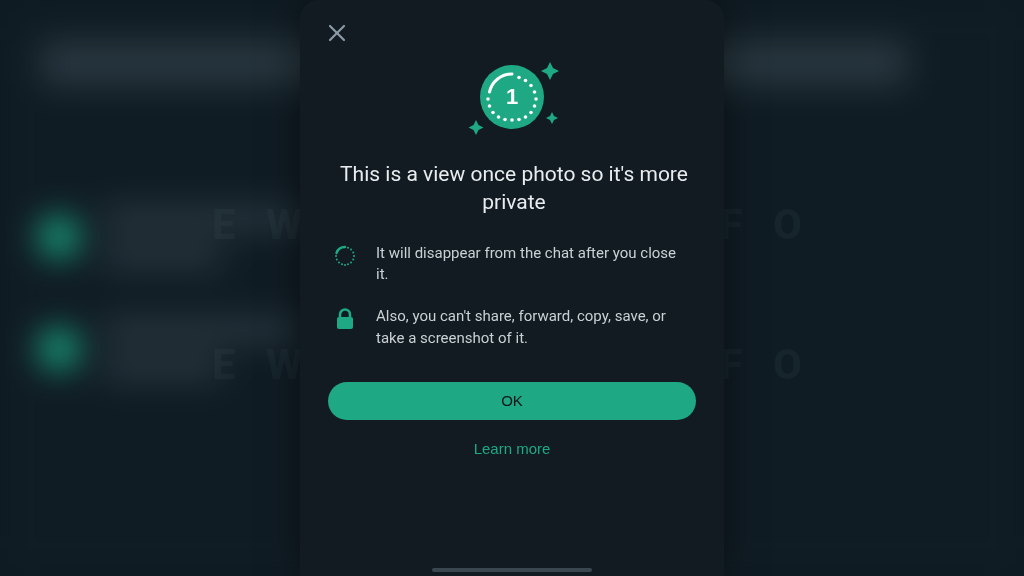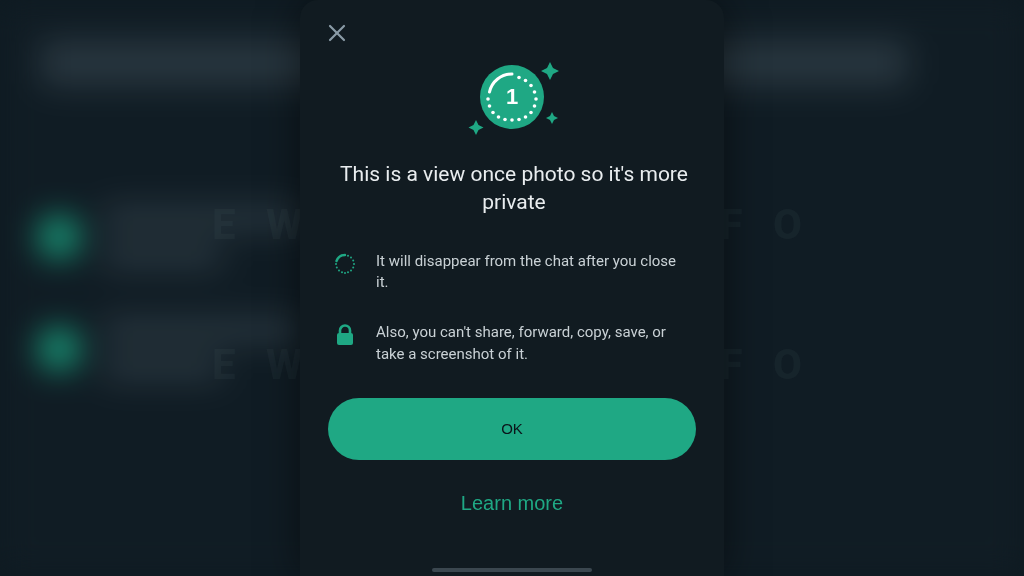--- a/index.html
+++ b/index.html
@@ -57,47 +57,47 @@
     color: #e9edef;
     font-size: 21px;
     font-weight: 400;
     text-align: center;
     line-height: 1.35;
     margin: 0 6px 26px 10px;
   }
   .feature {
     display: flex;
     gap: 18px;
-    margin: 8px 6px 20px 6px;
+    margin: 0 6px 20px 6px;
     align-items: flex-start;
   }
   .feature .icon { width: 26px; display:flex; justify-content:center; padding-top:2px; flex-shrink:0; color:#1fa884; }
   .feature .text {
     color: #c9d1d5;
     font-size: 15px;
     line-height: 1.45;
   }
   .ok-btn {
     margin: 12px 2px 0 2px;
     background: #1fa884;
     color: #0b141a;
     border: none;
     border-radius: 999px;
-    height: 62px;
+    height: 38px;
     font-size: 15px;
     font-weight: 500;
     cursor: pointer;
     color: #111b21;
   }
   .ok-btn span { color: #0b141a; }
   .learn {
     background: none; border: none;
     color: #1fa884;
-    font-size: 20px;
-    margin: 32px auto 6px auto;
+    font-size: 15px;
+    margin: 20px auto 6px auto;
     cursor: pointer;
   }
   .home-indicator {
     position: absolute;
     bottom: 4px; left: 50%; transform: translateX(-50%);
     width: 160px; height: 4px;
     background: #8a9ba6; opacity: 0.35;
     border-radius: 4px;
   }
   .watermark {

